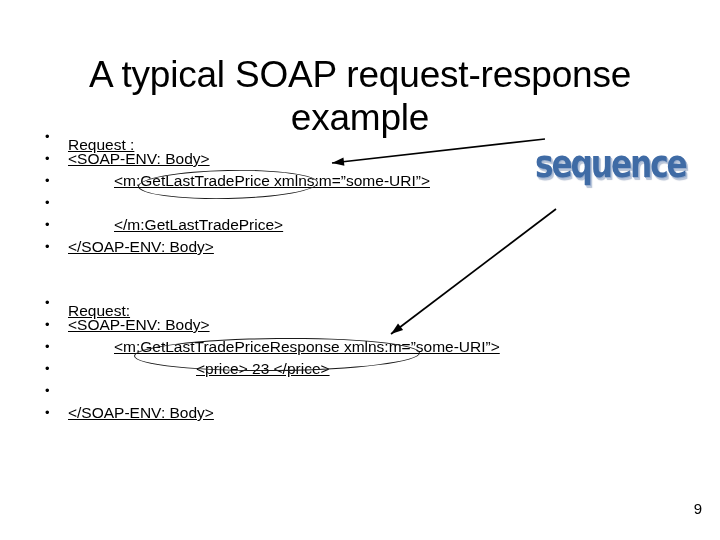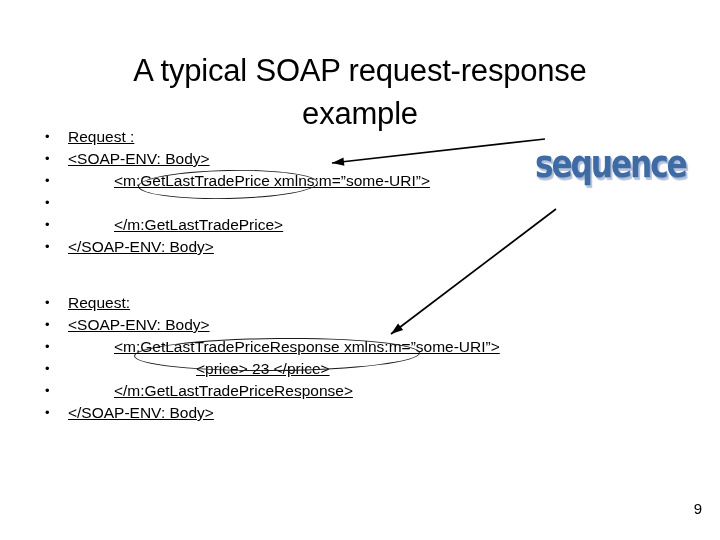--- a/index.html
+++ b/index.html
@@ -21,21 +21,21 @@
     background: #ffffff;
   }
 
   
   #title {
     position: absolute;
     left: 45px;
     top: 28px;
     width: 630px;
     text-align: center;
-    font-size: 31px;
+    font-size: 37px;
     line-height: 43px;
     font-weight: normal;
     letter-spacing: -0.2px;
     color: #000000;
     white-space: pre-line;
   }
 
   
   .block {
     position: absolute;
@@ -63,21 +63,21 @@
     color: #000000;
   }
   .ltext {
     position: absolute;
     left: 28px;
     top: 0;
     line-height: 22px;
     white-space: pre;
     text-decoration: underline;
   }
-  .ltext.u { text-decoration: underline; }
+  .ltext.u { text-decoration: underline; margin-top: 8px; }
 
   
   .ind0 { padding-left: 0px;   }
   .ind1 { padding-left: 46px;  }
   .ind2 { padding-left: 108px; }
   .ind3 { padding-left: 128px; }
 
   
   .ellipse {
     position: absolute;
@@ -164,21 +164,21 @@
       <div class="line"><span class="bullet">•</span></div>
       <div class="line"><span class="bullet">•</span><span class="ltext ind1">&lt;/m:GetLastTradePrice&gt;</span></div>
       <div class="line"><span class="bullet">•</span><span class="ltext ind0">&lt;/SOAP-ENV: Body&gt;</span></div>
     </div>
 
   <div id="block-response" class="block">
       <div class="line"><span class="bullet">•</span><span class="ltext ind0 u">Request:</span></div>
       <div class="line"><span class="bullet">•</span><span class="ltext ind0">&lt;SOAP-ENV: Body&gt;</span></div>
       <div class="line"><span class="bullet">•</span><span class="ltext ind1">&lt;m:GetLastTradePriceResponse xmlns:m=”some-URI”&gt;</span></div>
       <div class="line"><span class="bullet">•</span><span class="ltext ind3">&lt;price&gt; 23 &lt;/price&gt;</span></div>
-      <div class="line"><span class="bullet">•</span><span class="ltext ind1">&lt;/m:GetLastTradePriceResponse&gt;</span></div>
+      <div class="line"><span class="bullet">•</span></div>
       <div class="line"><span class="bullet">•</span><span class="ltext ind0">&lt;/SOAP-ENV: Body&gt;</span></div>
     </div>
 
   <div id="ellipse-request" class="ellipse"></div>
   <div id="ellipse-response" class="ellipse"></div>
 
   <svg class="arrow-svg" id="arrows" viewBox="0 0 720 540" xmlns="http://www.w3.org/2000/svg">
       <g>
         <line x1="545" y1="139" x2="332" y2="163" stroke="#000000" stroke-width="1.7"></line>
         <polygon points="332,163 343.454278740678,157.48279975613968 344.3948060273026,165.8299794249329" fill="#000000"></polygon>

